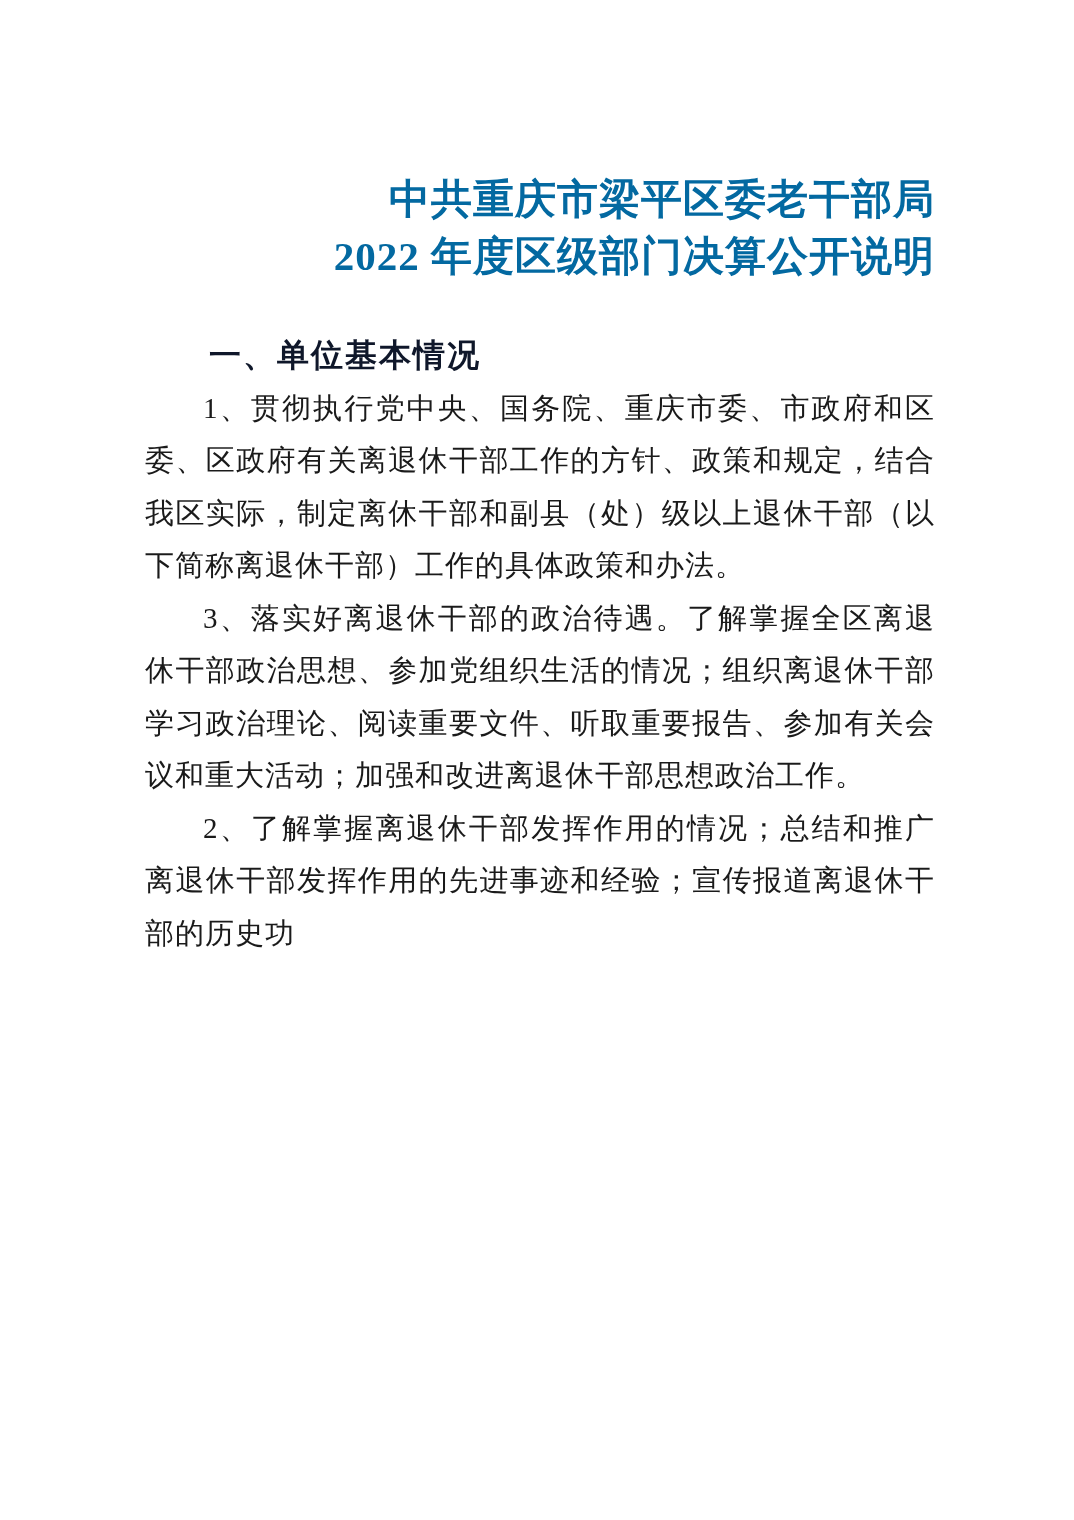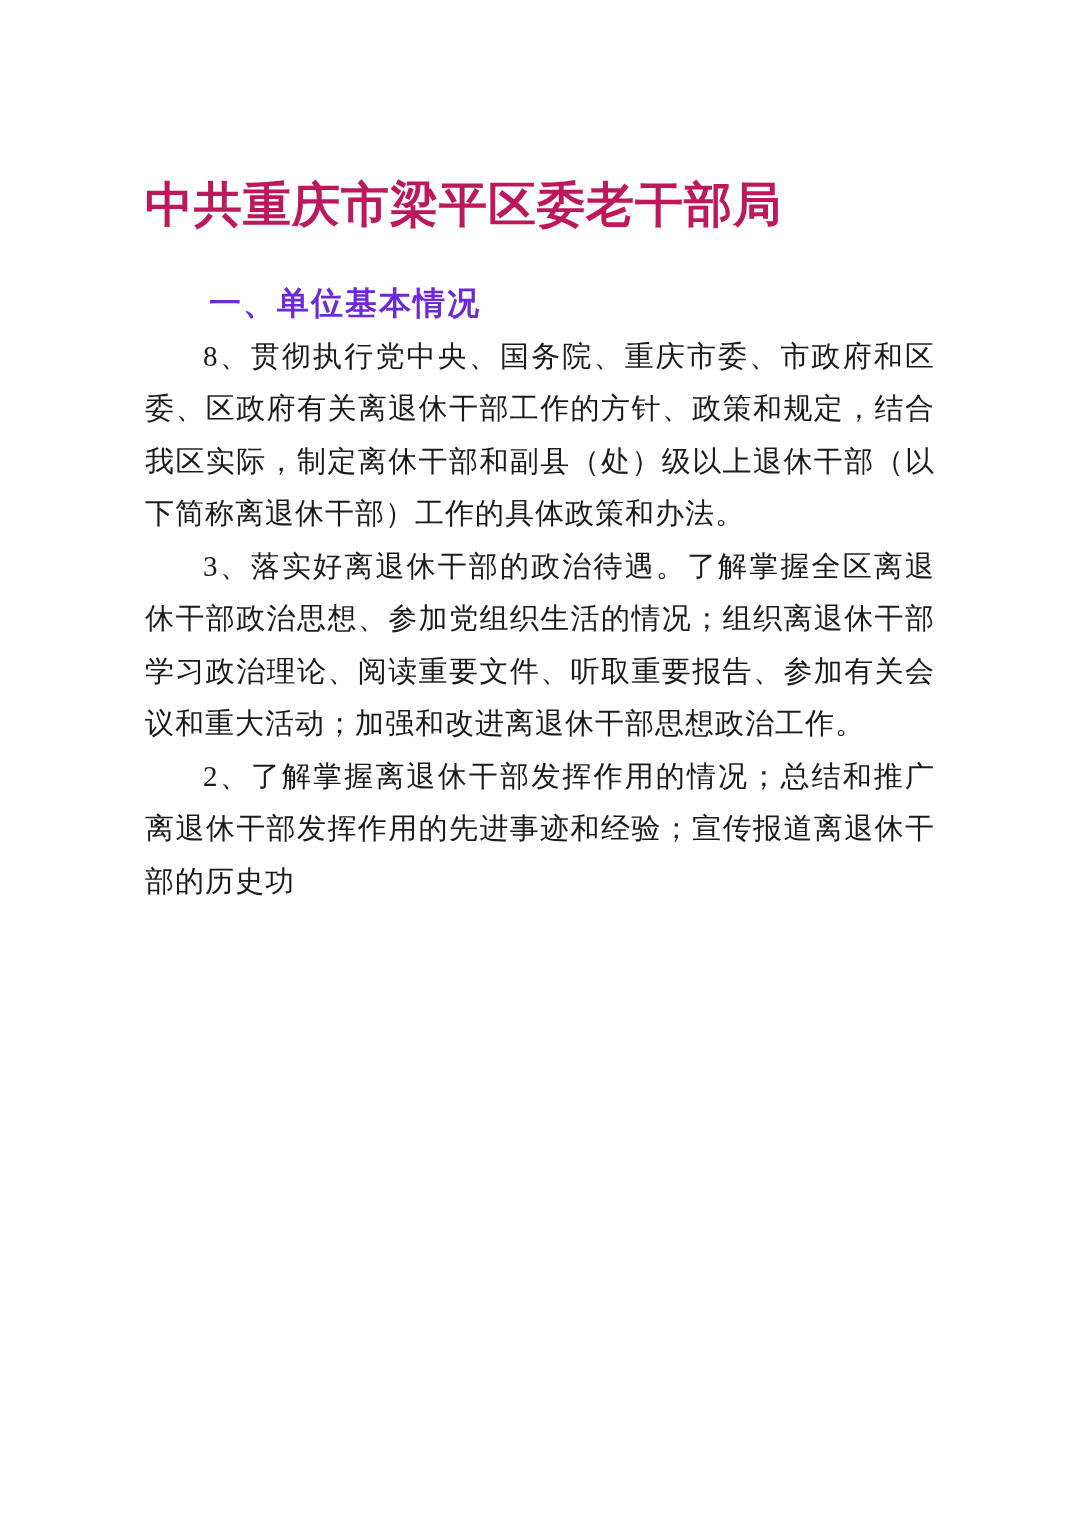--- a/index.html
+++ b/index.html
@@ -17,43 +17,43 @@
     -webkit-font-smoothing: antialiased;
   }
   .page {
     box-sizing: border-box;
     width: 1074px;
     height: 1520px;
     padding: 144px 139px 0 145px;
     background: #ffffff;
   }
   .doc-title {
-    text-align: left;
+    text-align: right;
     font-weight: bold;
-    font-size: 48px;
+    font-size: 41px;
     line-height: 57px;
     letter-spacing: 1px;
-    color: #be185d;
+    color: #0369a1;
   }
   .doc-title .title-line {
     display: block;
     white-space: nowrap;
   }
   .doc-body {
     margin-top: 44px;
   }
   .section-heading {
     margin: 0;
     font-family: "Liberation Sans", "DejaVu Sans", sans-serif;
     font-weight: bold;
     font-size: 32px;
     line-height: 52.5px;
     text-indent: 2em;
     letter-spacing: 2px;
-    color: #6d28d9;
+    color: #0f172a;
   }
   .subsection-heading {
     margin: 0;
     font-weight: normal;
     font-size: 30px;
     line-height: 52.5px;
     text-indent: 2em;
     letter-spacing: 3px;
     color: #1a1a1a;
   }
@@ -69,28 +69,29 @@
     color: #1a1a1a;
   }
 </style>
 </head>
 <body>
 
 <div class="page">
 
   <h1 class="doc-title">
     <span class="title-line">中共重庆市梁平区委老干部局</span>
+    <span class="title-line">2022 年度区级部门决算公开说明</span>
   </h1>
 
   <div class="doc-body">
 
     <h2 class="section-heading">一、单位基本情况</h2>
 
 
-    <p class="para">8、贯彻执行党中央、国务院、重庆市委、市政府和区委、区政府有关离退休干部工作的方针、政策和规定，结合我区实际，制定离休干部和副县（处）级以上退休干部（以下简称离退休干部）工作的具体政策和办法。</p>
+    <p class="para">1、贯彻执行党中央、国务院、重庆市委、市政府和区委、区政府有关离退休干部工作的方针、政策和规定，结合我区实际，制定离休干部和副县（处）级以上退休干部（以下简称离退休干部）工作的具体政策和办法。</p>
 
 
 
     <p class="para">3、落实好离退休干部的政治待遇。了解掌握全区离退休干部政治思想、参加党组织生活的情况；组织离退休干部学习政治理论、阅读重要文件、听取重要报告、参加有关会议和重大活动；加强和改进离退休干部思想政治工作。</p>
 
 
     <p class="para">2、了解掌握离退休干部发挥作用的情况；总结和推广离退休干部发挥作用的先进事迹和经验；宣传报道离退休干部的历史功</p>
 
   </div>
 </div>

